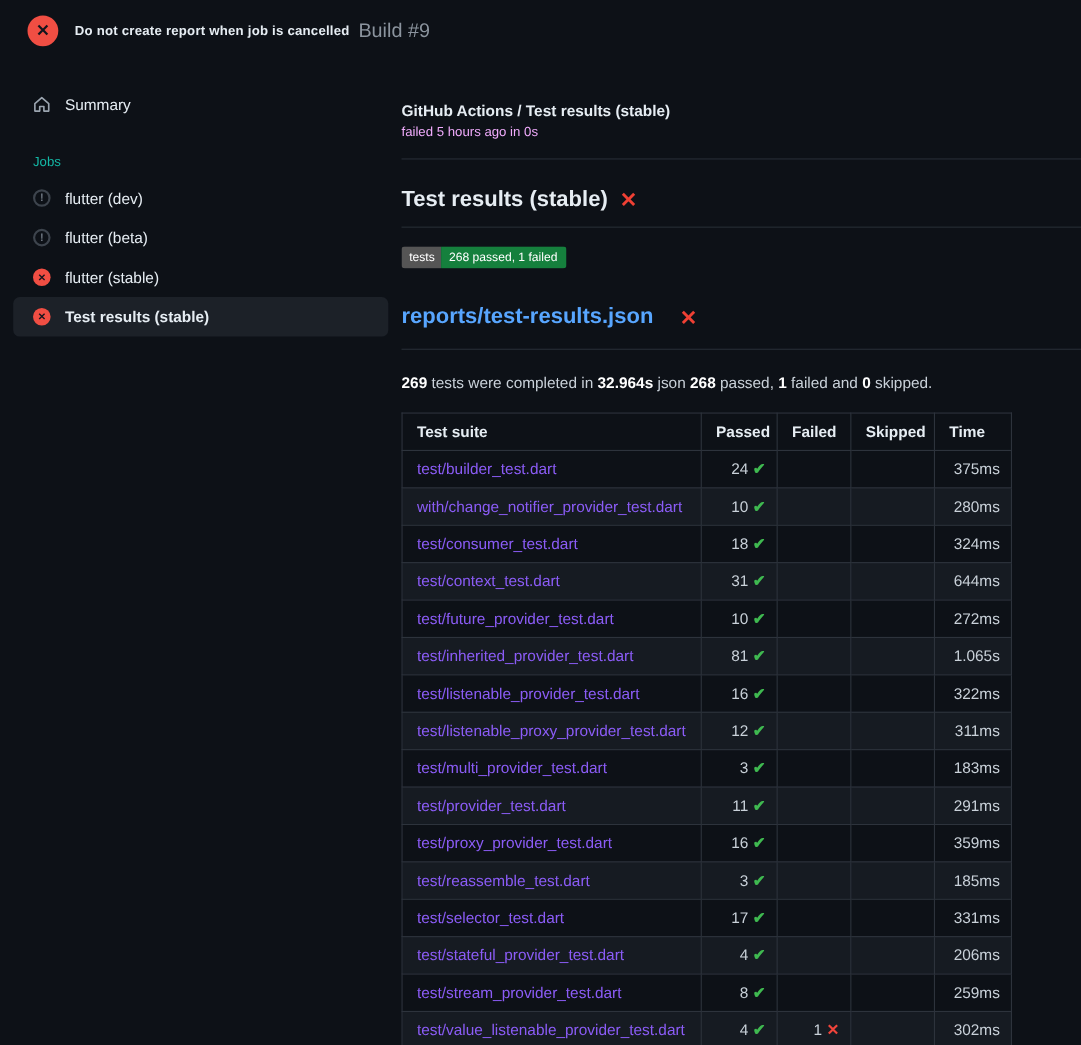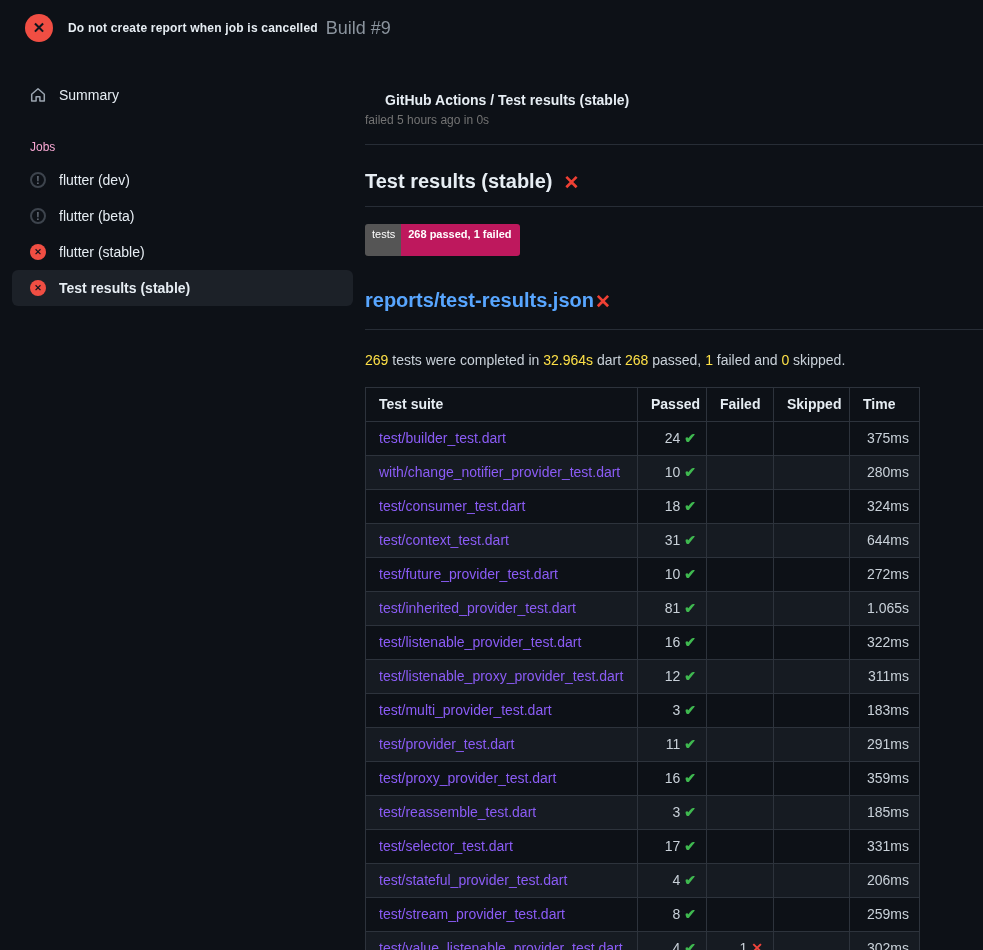--- a/index.html
+++ b/index.html
@@ -24,41 +24,41 @@
   .sidebar { width:365px; flex:none; padding-top:22px; }
   .main { flex:1; padding-top:37px; min-width:0; }
 
   
   .side-item {
     display:flex; align-items:center; gap:13px;
     margin:0 12px; padding:10px 18px; border-radius:6px;
     font-weight:500; color:#e6edf3; cursor:pointer;
   }
   .side-item.selected { background:#1c2128; font-weight:700; }
-  .jobs-heading { color:#f9a8d4; font-size:12px; margin:27px 0 8px 30px; }
+  .jobs-heading { color:#14b8a6; font-size:12px; margin:27px 0 8px 30px; }
   .st-icon { width:16px; height:16px; flex:none; display:flex; align-items:center; justify-content:center; border-radius:50%; }
   .st-cancelled { border:2px solid #3d444d; color:#6e7681; font-size:10px; font-weight:700; width:16px; height:16px; }
   .st-failed { background:#f04e43; color:#10151d; font-size:9px; font-weight:900; }
   .home-icon { flex:none; display:flex; }
 
   
-  .breadcrumb { font-weight:700; font-size:14px;margin-left:20px; }
-  .status-line { color:#737373; font-size:12px; margin-top:5px; }
+  .breadcrumb { font-weight:700; font-size:14px; }
+  .status-line { color:#f0abfc; font-size:12px; margin-top:5px; }
   .rule { border-bottom:1px solid #272d36; }
   .rule-1 { margin-top:17px; }
   .section-heading { margin-top:25px; font-size:20px; font-weight:700; display:flex; align-items:center; gap:11px; }
   .cross-icon { color:#ef4034; font-size:19px; font-weight:900; line-height:1; transform:translateY(1px); }
   .rule-h { margin-top:9px; }
   .badge { display:inline-flex; margin-top:17px; font-size:11px; border-radius:3px; overflow:hidden; color:#ffffff; }
-  .badge-label { padding:4px 6px 16px 7px; }
+  .badge-label { padding:4px 6px 4px 7px; }
   .badge-value { padding:4px 8px 4px 7px; }
-  .report-heading { margin-top:33px; font-size:20px; font-weight:700; display:flex; align-items:center; gap:1px; }
+  .report-heading { margin-top:33px; font-size:20px; font-weight:700; display:flex; align-items:center; gap:24px; }
   .report-link { color:#58a6ff; text-decoration:none; cursor:pointer; }
   .summary-line { margin-top:22px; font-size:14px; color:#c9d1d9; }
-  .summary-line .b { font-weight:400; color:#fde047; }
+  .summary-line .b { font-weight:700; color:#ffffff; }
 
   
   table.results { border-collapse:collapse; margin-top:19px; width:554px; table-layout:fixed; }
   .results th, .results td { border:1px solid #2d333c; padding:7px 13px; height:34px; font-size:14px; }
   .results th { font-weight:700; text-align:left; padding-right:11px; }
   .results th.col-suite { text-align:left; }
   .results td { color:#c9d1d9; }
   .results td.num { text-align:right; padding-right:10px; white-space:nowrap; }
   .results tbody tr:nth-child(even) td { background:#161b22; }
   .suite-link { color:#8b5cf6; text-decoration:none; cursor:pointer; }
@@ -116,30 +116,30 @@
     <div class="rule rule-1"></div>
 
     <h1 class="section-heading">
       <span>Test results (stable)</span>
       <span class="cross-icon">✕</span>
     </h1>
     <div class="rule rule-h"></div>
 
     <div class="badge">
       <span class="badge-label" id="badge-label" style="background: rgb(85, 85, 85);">tests</span>
-      <span class="badge-value" id="badge-value" style="background: #be185d; font-weight: bold;">268 passed, 1 failed</span>
+      <span class="badge-value" id="badge-value" style="background: #15803d;">268 passed, 1 failed</span>
     </div>
 
     <h2 class="report-heading">
       <a class="report-link">reports/test-results.json</a>
       <span class="cross-icon">✕</span>
     </h2>
     <div class="rule rule-h"></div>
 
-    <p class="summary-line" id="summary-line"><span class="b">269</span><span> tests were completed in </span><span class="b">32.964s</span><span> dart </span><span class="b">268</span><span> passed, </span><span class="b">1</span><span> failed and </span><span class="b">0</span><span> skipped.</span></p>
+    <p class="summary-line" id="summary-line"><span class="b">269</span><span> tests were completed in </span><span class="b">32.964s</span><span> json </span><span class="b">268</span><span> passed, </span><span class="b">1</span><span> failed and </span><span class="b">0</span><span> skipped.</span></p>
 
     <table class="results">
       <colgroup>
         <col class="col-suite">
           <col class="col-passed">
           <col class="col-failed">
           <col class="col-skipped">
           <col class="col-time">
       </colgroup>
       <thead>

